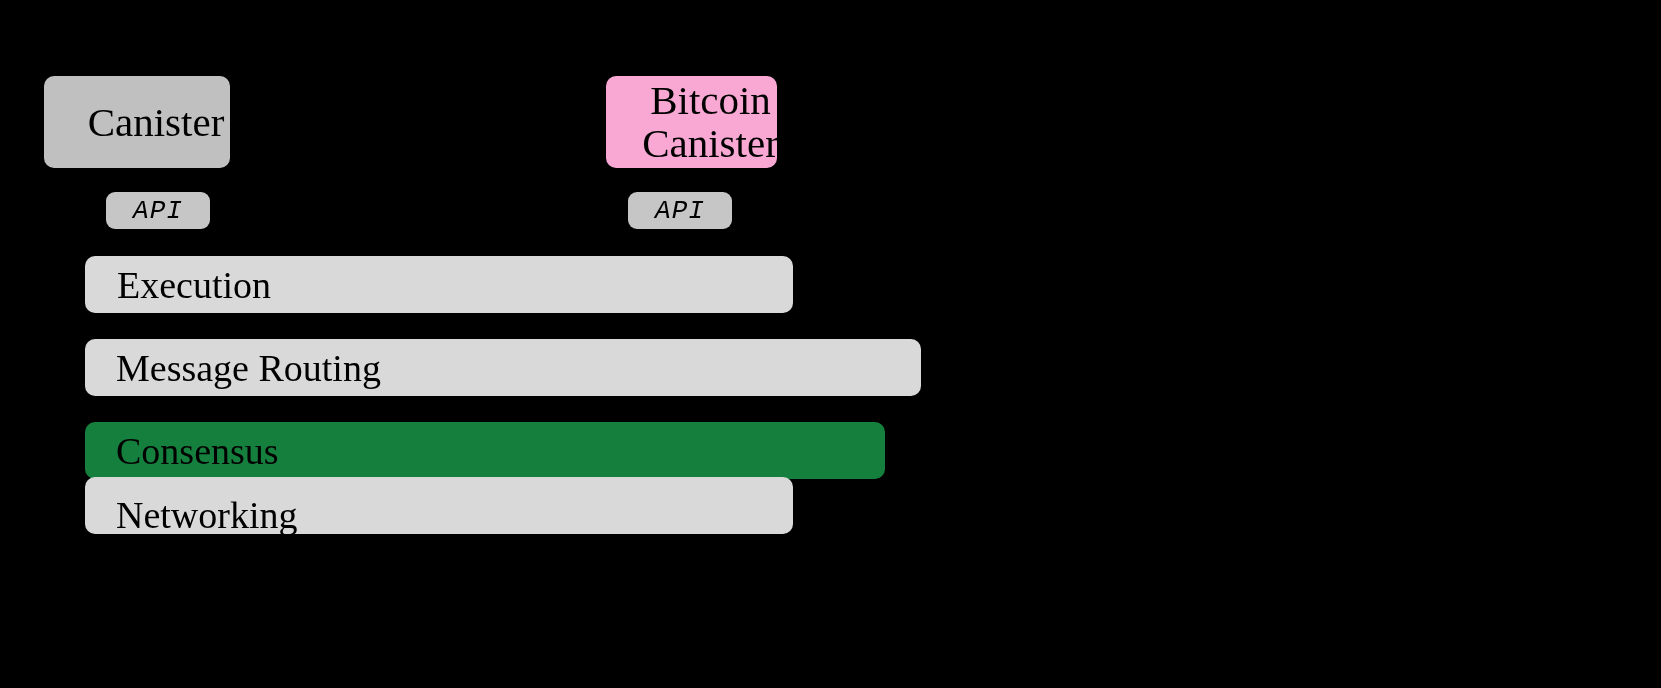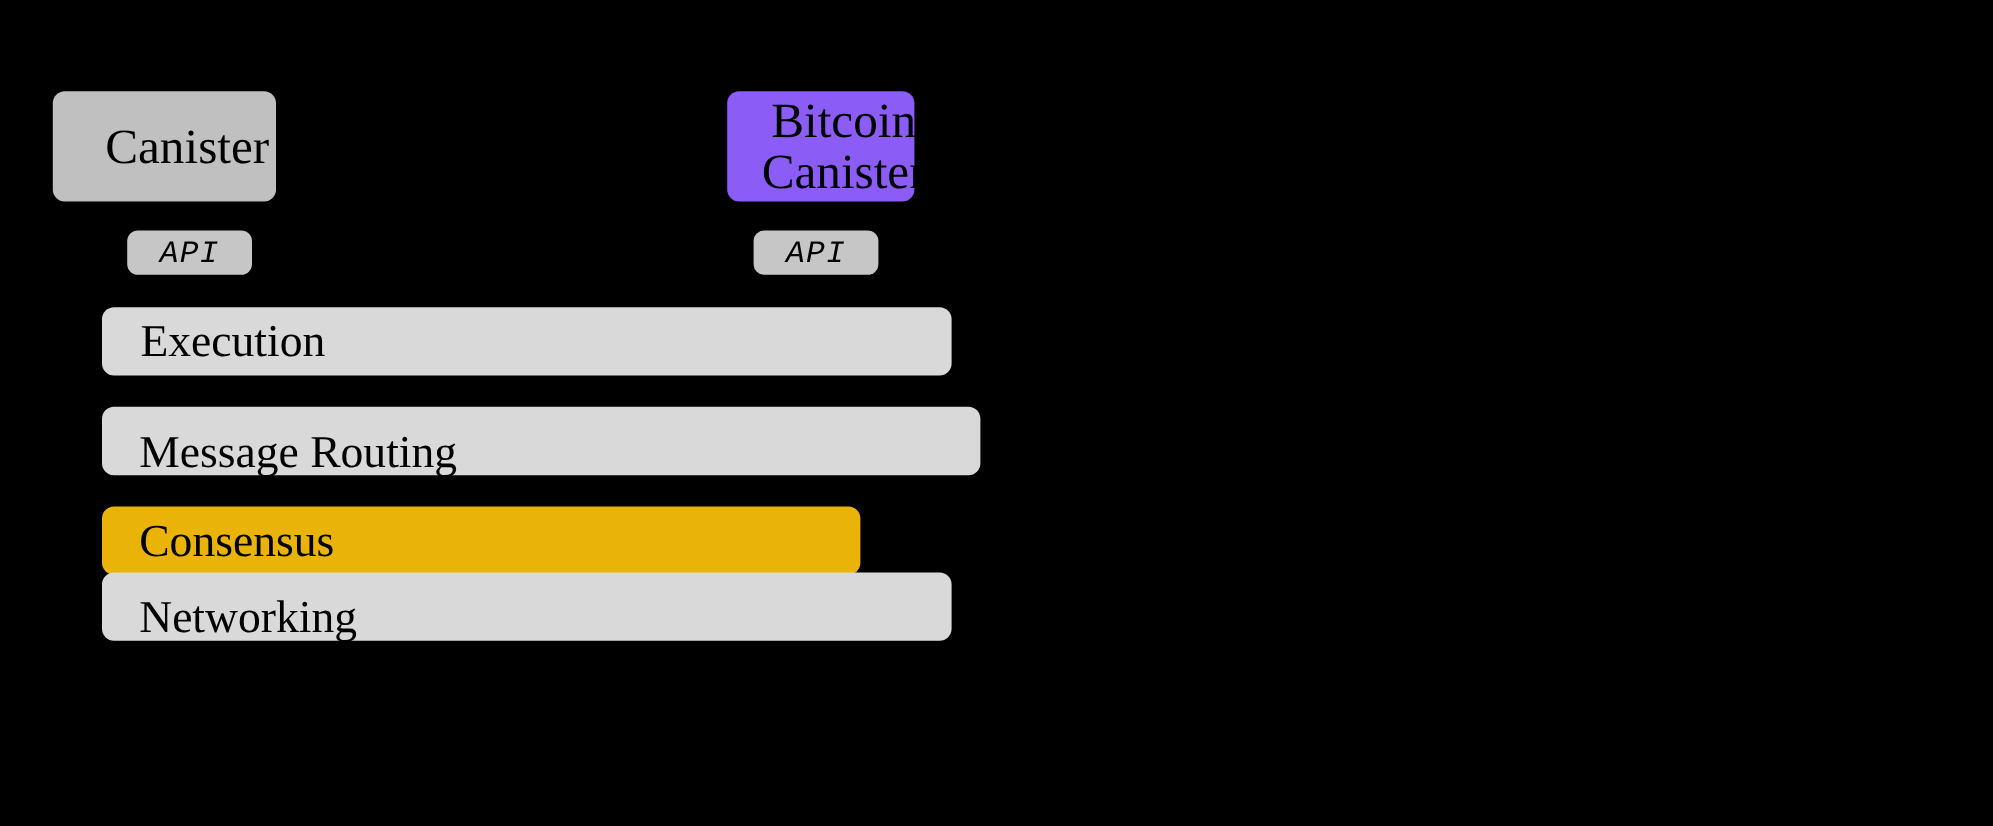--- a/index.html
+++ b/index.html
@@ -63,42 +63,42 @@
 </style>
 </head>
 <body>
 
 <div id="canvas" style="background: rgb(0, 0, 0);">
 
   <div class="node canister-box" id="node-canister" style="left: 44px; top: 76px; width: 186px; height: 92px; background: rgb(192, 192, 192);">
     <span class="label-text">Canister</span>
   </div>
 
-  <div class="node canister-box two-line" id="node-bitcoin-canister" style="left: 606px; top: 76px; width: 156px; height: 92px; background: #8b5cf6;">
+  <div class="node canister-box two-line" id="node-bitcoin-canister" style="left: 606px; top: 76px; width: 171px; height: 92px; background: #f9a8d4;">
     <span class="label-text">Bitcoin
 Canister</span>
   </div>
 
   <div class="node api-pill" id="api-left" style="left: 106px; top: 192px; width: 104px; height: 37px;">
     <span class="label-text">API</span>
   </div>
 
   <div class="node api-pill" id="api-right" style="left: 628px; top: 192px; width: 104px; height: 37px;">
     <span class="label-text">API</span>
   </div>
 
   <div class="node layer-bar" id="layer-execution" style="left: 85px; top: 256px; width: 708px; height: 57px; background: rgb(217, 217, 217); padding-left: 32px;">
     <span class="label-text">Execution</span>
   </div>
 
-  <div class="node layer-bar" id="layer-message-routing" style="left: 85px; top: 339px; width: 732px; height: 57px; background: rgb(217, 217, 217); align-items: flex-end;">
+  <div class="node layer-bar" id="layer-message-routing" style="left: 85px; top: 339px; width: 836px; height: 57px; background: rgb(217, 217, 217);">
     <span class="label-text">Message Routing</span>
   </div>
 
-  <div class="node layer-bar" id="layer-consensus" style="left: 85px; top: 422px; width: 632px; height: 57px; background: #eab308;">
+  <div class="node layer-bar" id="layer-consensus" style="left: 85px; top: 422px; width: 800px; height: 57px; background: #15803d;">
     <span class="label-text">Consensus</span>
   </div>
 
   <div class="node layer-bar" id="layer-networking" style="left: 85px; top: 477px; width: 708px; height: 57px; background: rgb(217, 217, 217); align-items: flex-end;">
     <span class="label-text">Networking</span>
   </div>
 
 </div>
 
 </body></html>

